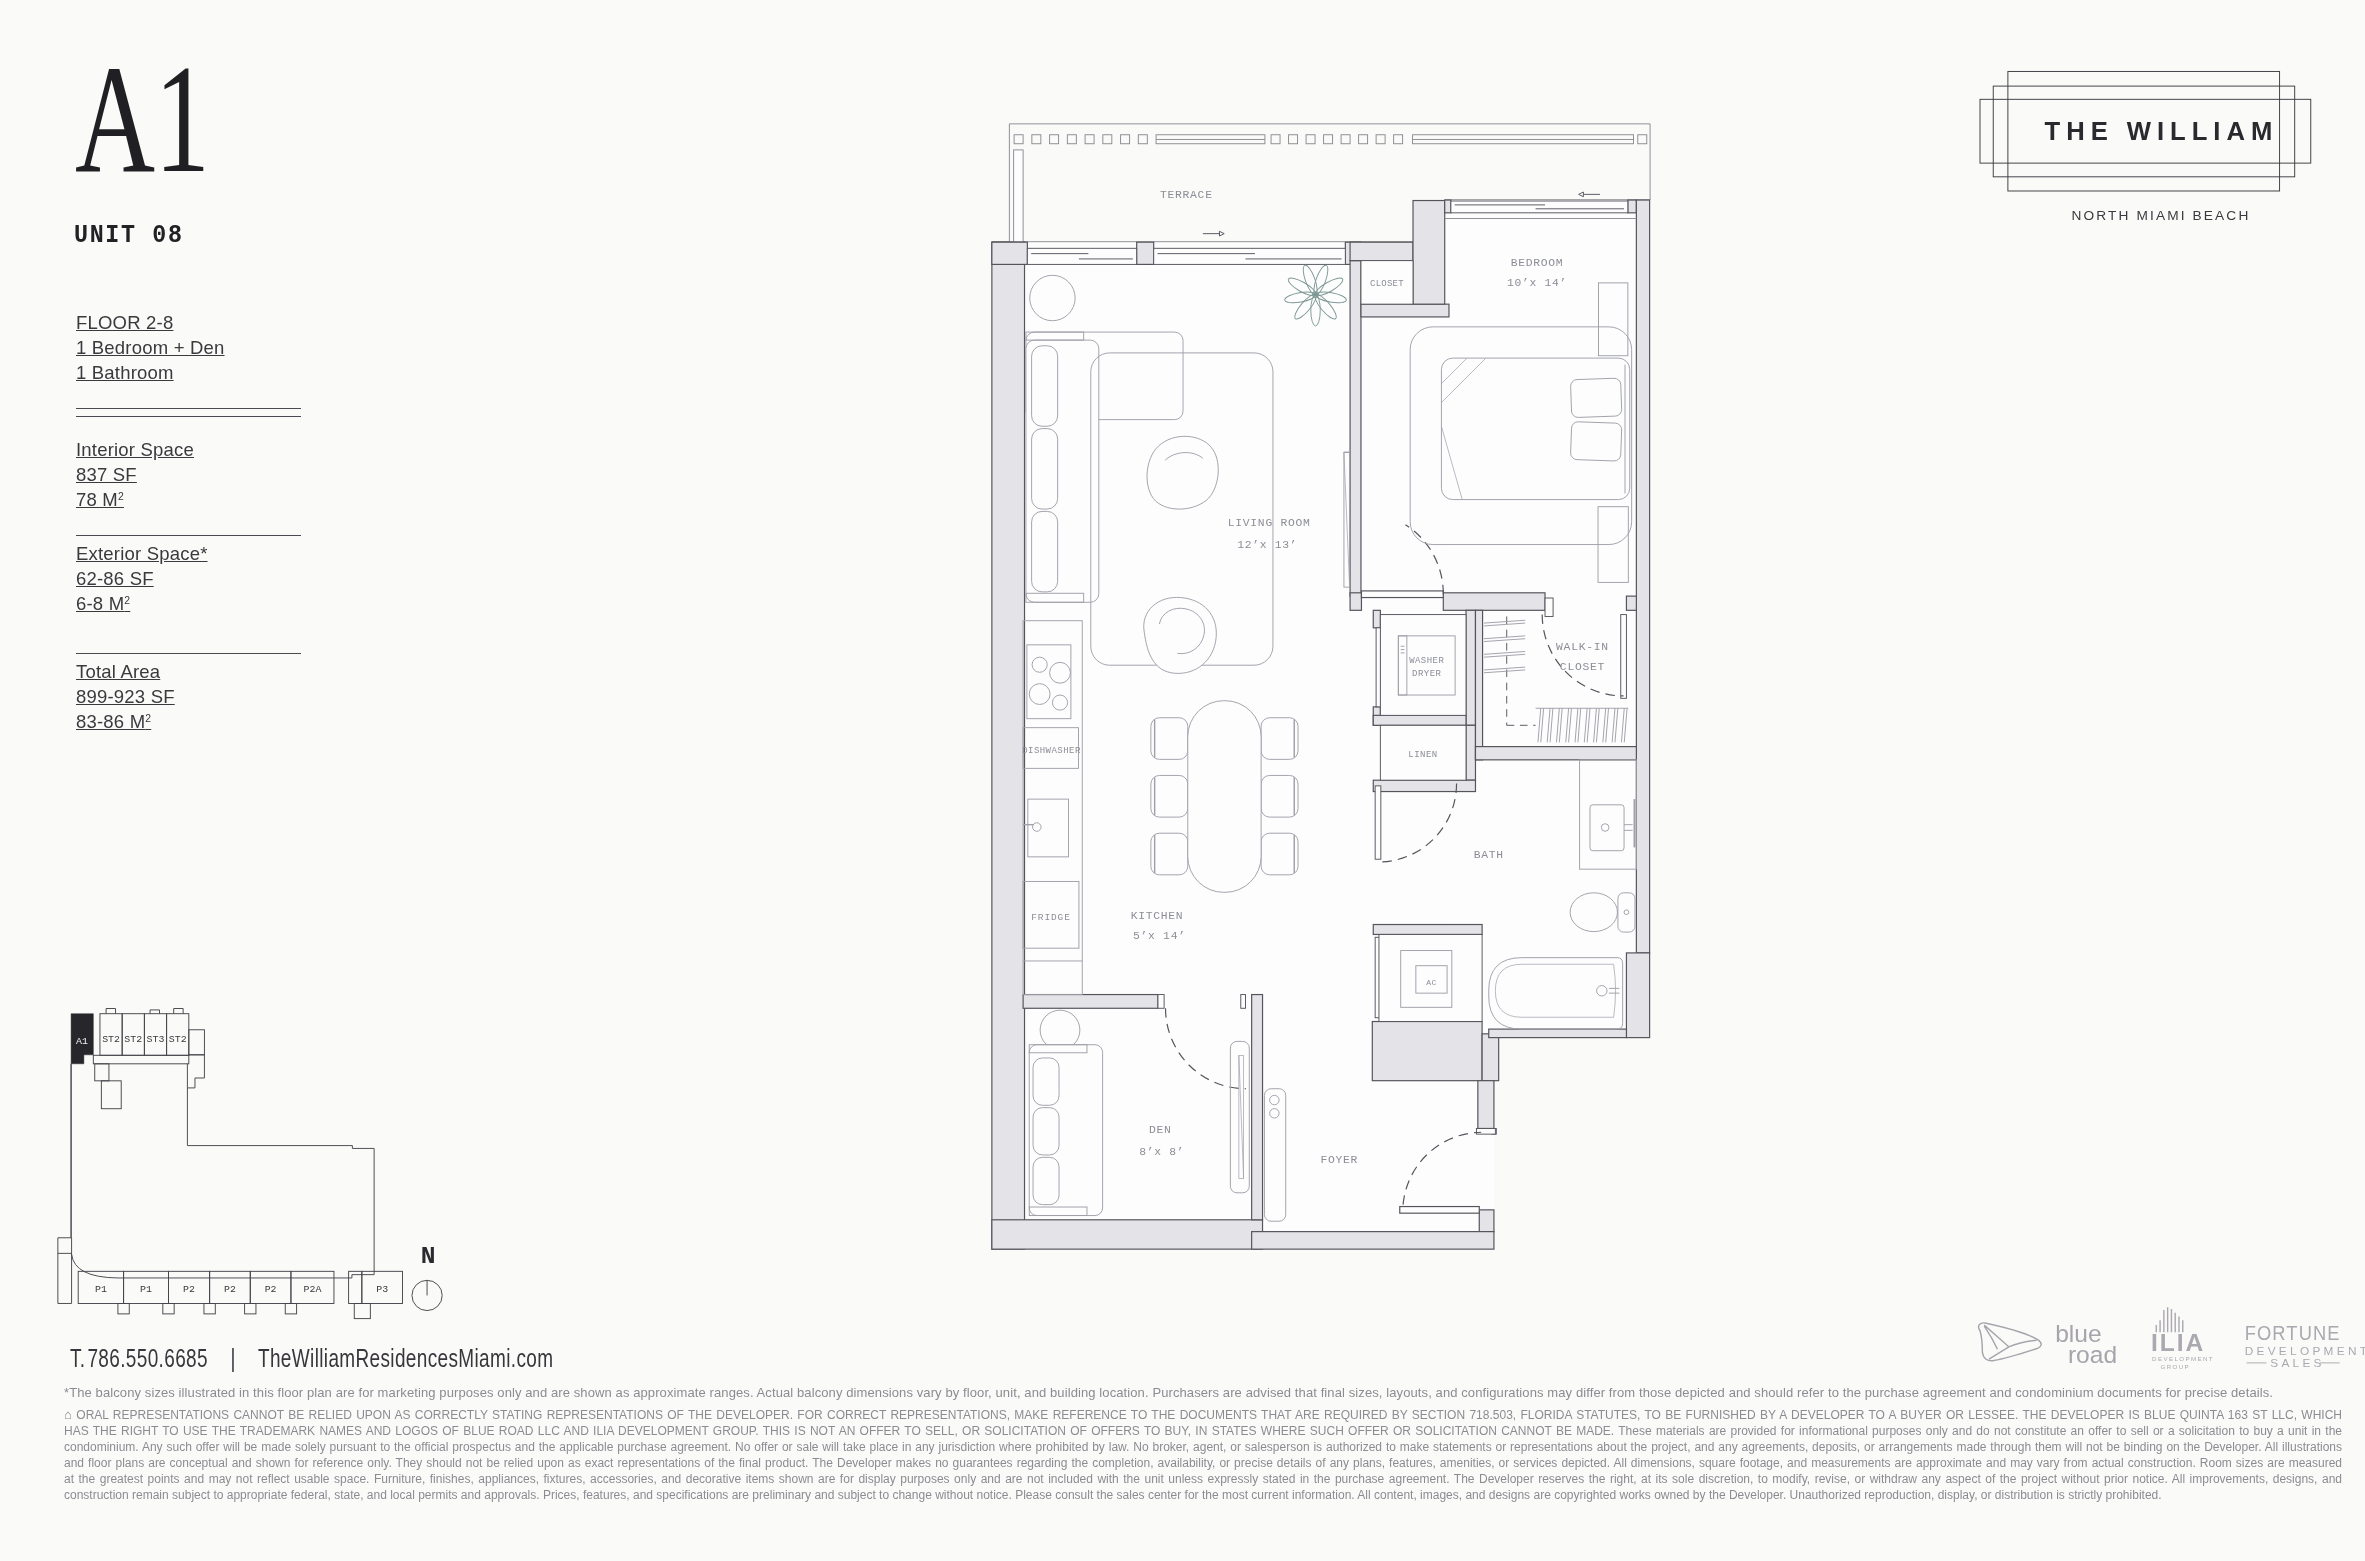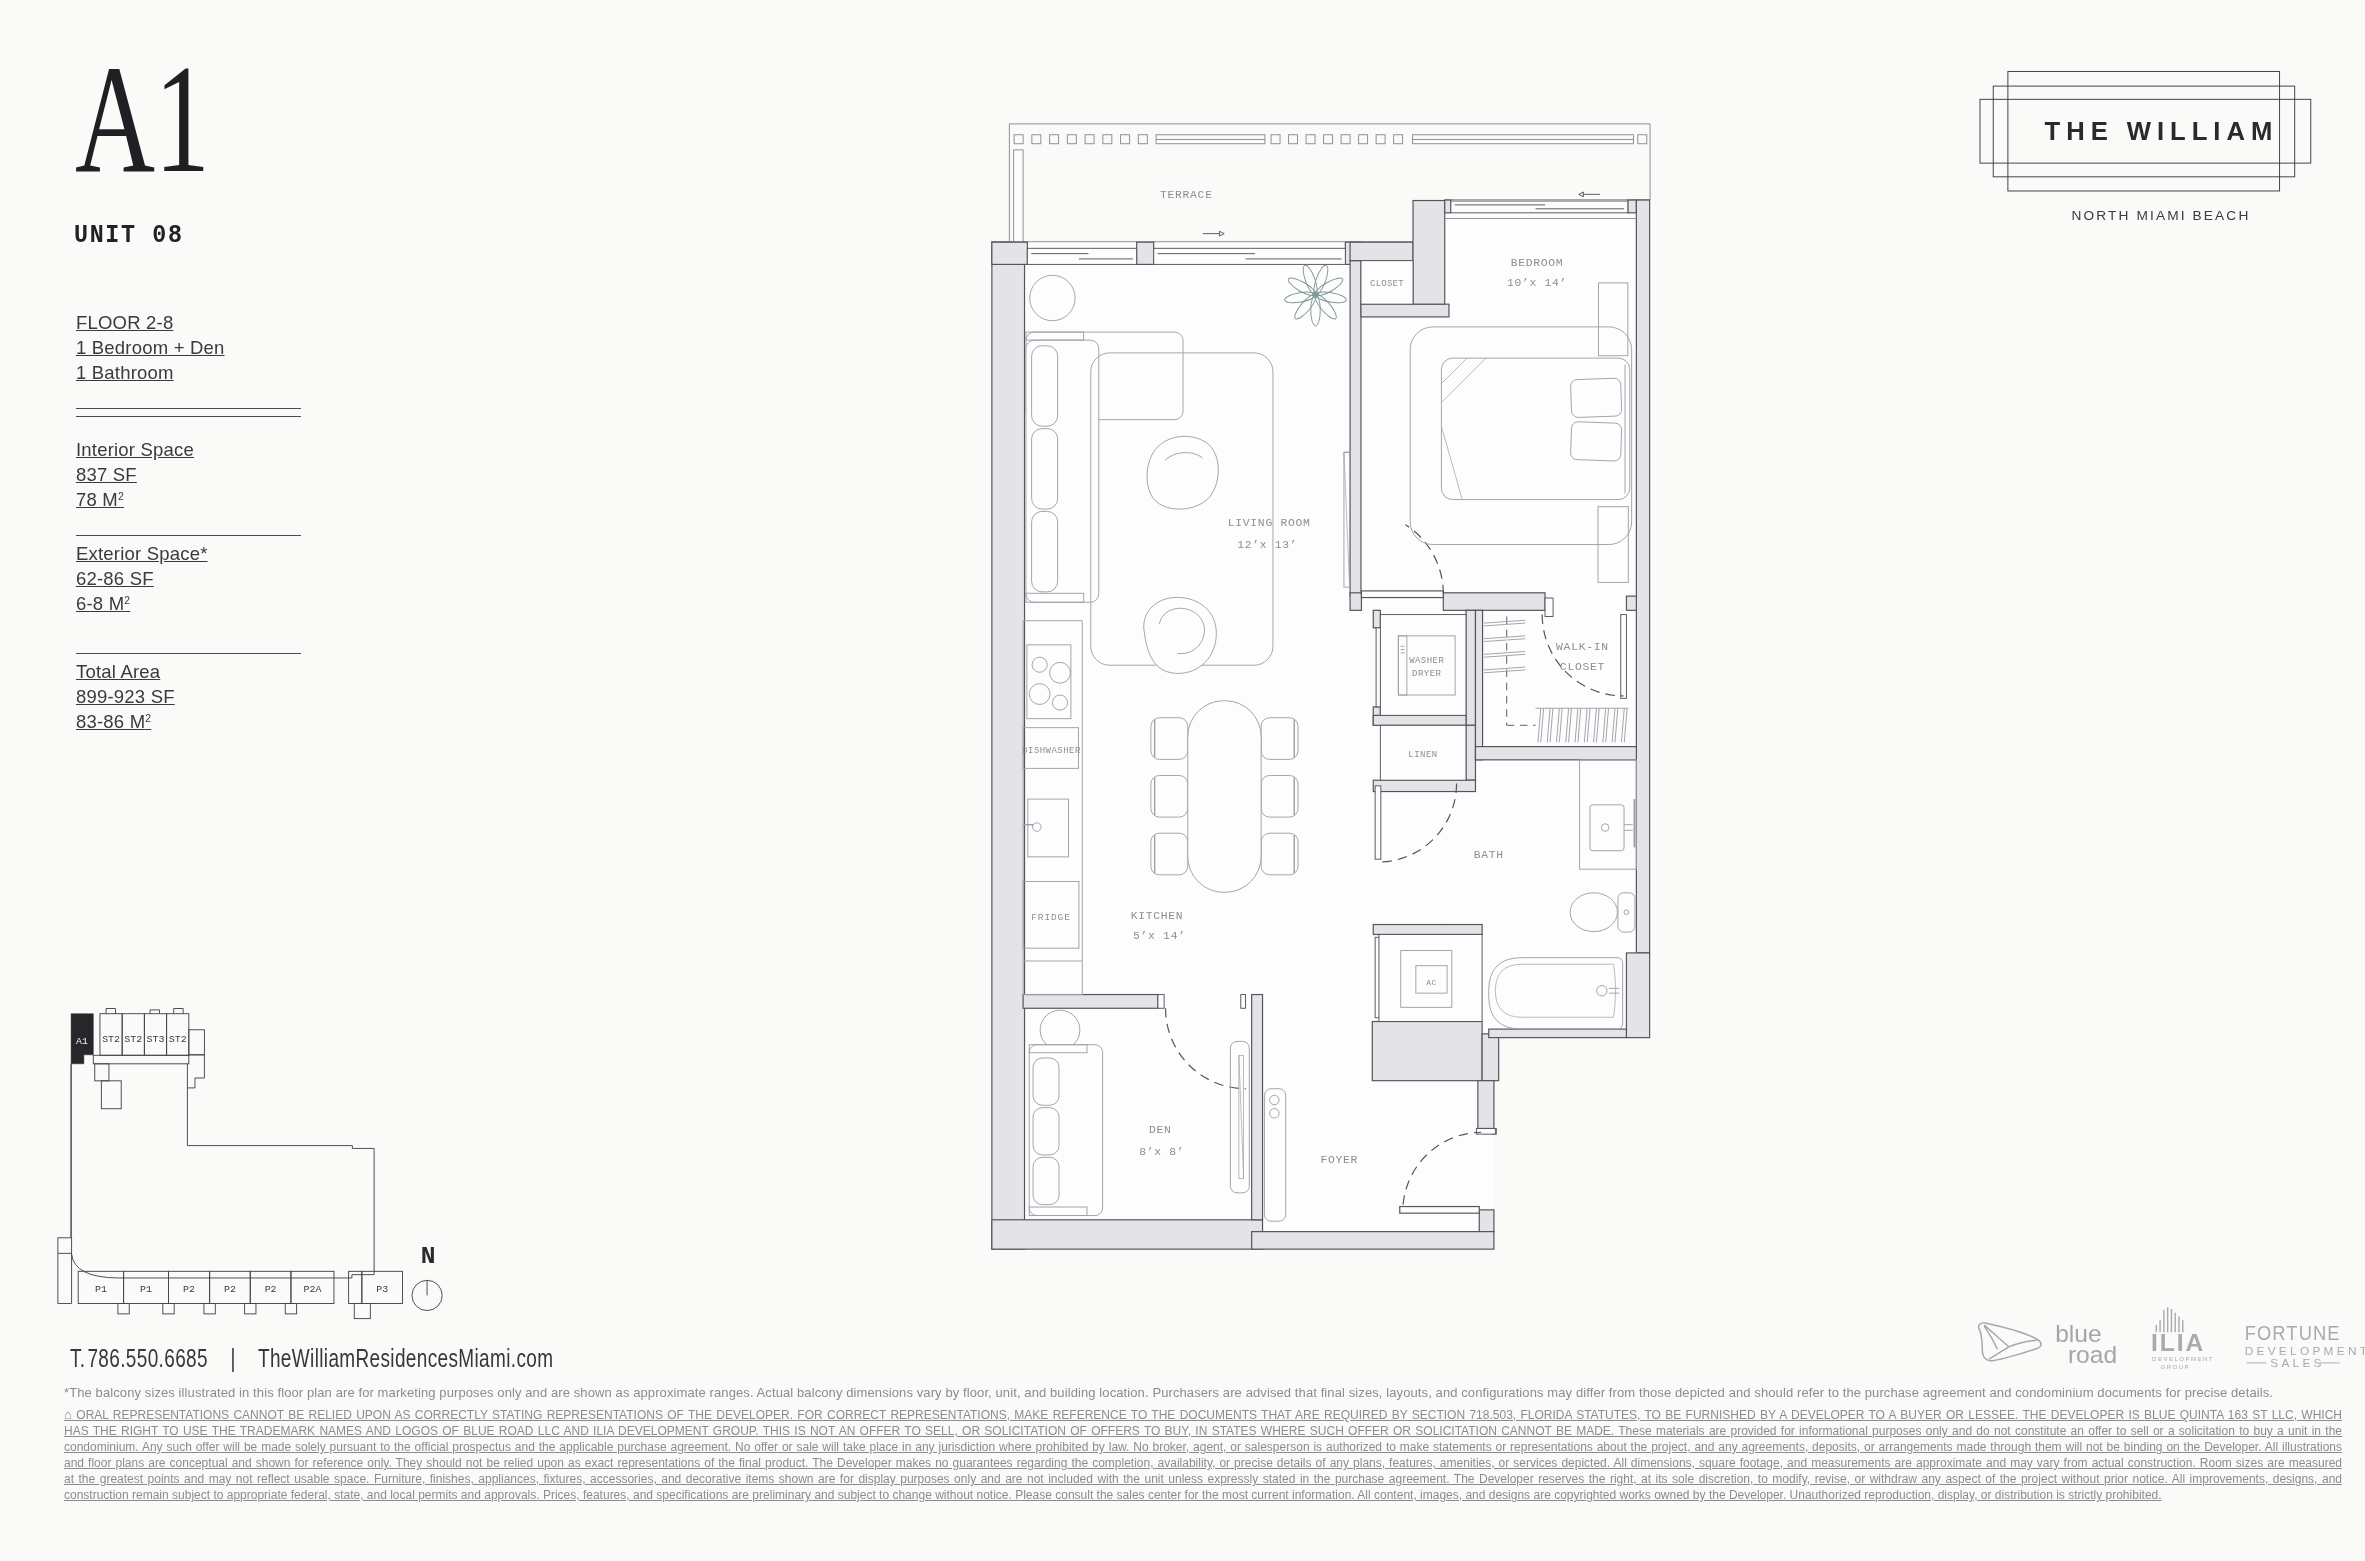--- a/index.html
+++ b/index.html
@@ -37,21 +37,21 @@
     <rect x="36" y="79" width="700" height="135"></rect>
   </g>
   <text x="420" y="166" text-anchor="middle" font-family="Liberation Sans" font-size="56" font-weight="bold" letter-spacing="13" fill="#2A292E" transform="scale(0.97 1)" transform-origin="420 166">THE WILLIAM</text>
   <text x="419" y="334" text-anchor="middle" font-family="Liberation Sans" font-size="29" letter-spacing="4.5" fill="#3A393F">NORTH MIAMI BEACH</text>
 </svg>
 
 <div class="abs" style="left:70px;top:1343px;font-size:26px;color:#38363C;letter-spacing:0.5px;transform:scaleX(0.73);transform-origin:0 0;white-space:nowrap;">T. 786.550.6685&nbsp;&nbsp;&nbsp; |&nbsp;&nbsp;&nbsp; TheWilliamResidencesMiami.com</div>
 
 <div class="abs" style="left:64px;top:1385px;width:2278px;font-size:13px;color:#8D8B92;letter-spacing:0.1px;">*The balcony sizes illustrated in this floor plan are for marketing purposes only and are shown as approximate ranges. Actual balcony dimensions vary by floor, unit, and building location. Purchasers are advised that final sizes, layouts, and configurations may differ from those depicted and should refer to the purchase agreement and condominium documents for precise details.</div>
 
-<div class="abs" style="left:64px;top:1407px;width:2278px;font-size:12px;color:#8D8B92;line-height:16px;letter-spacing:0px;text-decoration:underline;">
+<div class="abs" style="left:64px;top:1407px;width:2278px;font-size:12px;color:#8D8B92;line-height:16px;letter-spacing:0px;">
 <div style="text-align:justify;text-align-last:justify;"><span style="font-size:13.2px;">⌂</span> ORAL REPRESENTATIONS CANNOT BE RELIED UPON AS CORRECTLY STATING REPRESENTATIONS OF THE DEVELOPER. FOR CORRECT REPRESENTATIONS, MAKE REFERENCE TO THE DOCUMENTS THAT ARE REQUIRED BY SECTION 718.503, FLORIDA STATUTES, TO BE FURNISHED BY A DEVELOPER TO A BUYER OR LESSEE. THE DEVELOPER IS BLUE QUINTA 163 ST LLC, WHICH</div>
 <div style="text-align:justify;text-align-last:justify;">HAS THE RIGHT TO USE THE TRADEMARK NAMES AND LOGOS OF BLUE ROAD LLC AND ILIA DEVELOPMENT GROUP. THIS IS NOT AN OFFER TO SELL, OR SOLICITATION OF OFFERS TO BUY, IN STATES WHERE SUCH OFFER OR SOLICITATION CANNOT BE MADE. These materials are provided for informational purposes only and do not constitute an offer to sell or a solicitation to buy a unit in the</div>
 <div style="text-align:justify;text-align-last:justify;">condominium. Any such offer will be made solely pursuant to the official prospectus and the applicable purchase agreement. No offer or sale will take place in any jurisdiction where prohibited by law. No broker, agent, or salesperson is authorized to make statements or representations about the project, and any agreements, deposits, or arrangements made through them will not be binding on the Developer. All illustrations</div>
 <div style="text-align:justify;text-align-last:justify;">and floor plans are conceptual and shown for reference only. They should not be relied upon as exact representations of the final product. The Developer makes no guarantees regarding the completion, availability, or precise details of any plans, features, amenities, or services depicted. All dimensions, square footage, and measurements are approximate and may vary from actual construction. Room sizes are measured</div>
 <div style="text-align:justify;text-align-last:justify;">at the greatest points and may not reflect usable space. Furniture, finishes, appliances, fixtures, accessories, and decorative items shown are for display purposes only and are not included with the unit unless expressly stated in the purchase agreement. The Developer reserves the right, at its sole discretion, to modify, revise, or withdraw any aspect of the project without prior notice. All improvements, designs, and</div>
 <div>construction remain subject to appropriate federal, state, and local permits and approvals. Prices, features, and specifications are preliminary and subject to change without notice. Please consult the sales center for the most current information. All content, images, and designs are copyrighted works owned by the Developer. Unauthorized reproduction, display, or distribution is strictly prohibited.</div>
 </div>
 
 <svg class="abs" style="left:1963px;top:1306px;" width="449" height="76" viewBox="0 0 950 160">
   <g stroke="#A7A4AC" fill="none" stroke-width="3">

